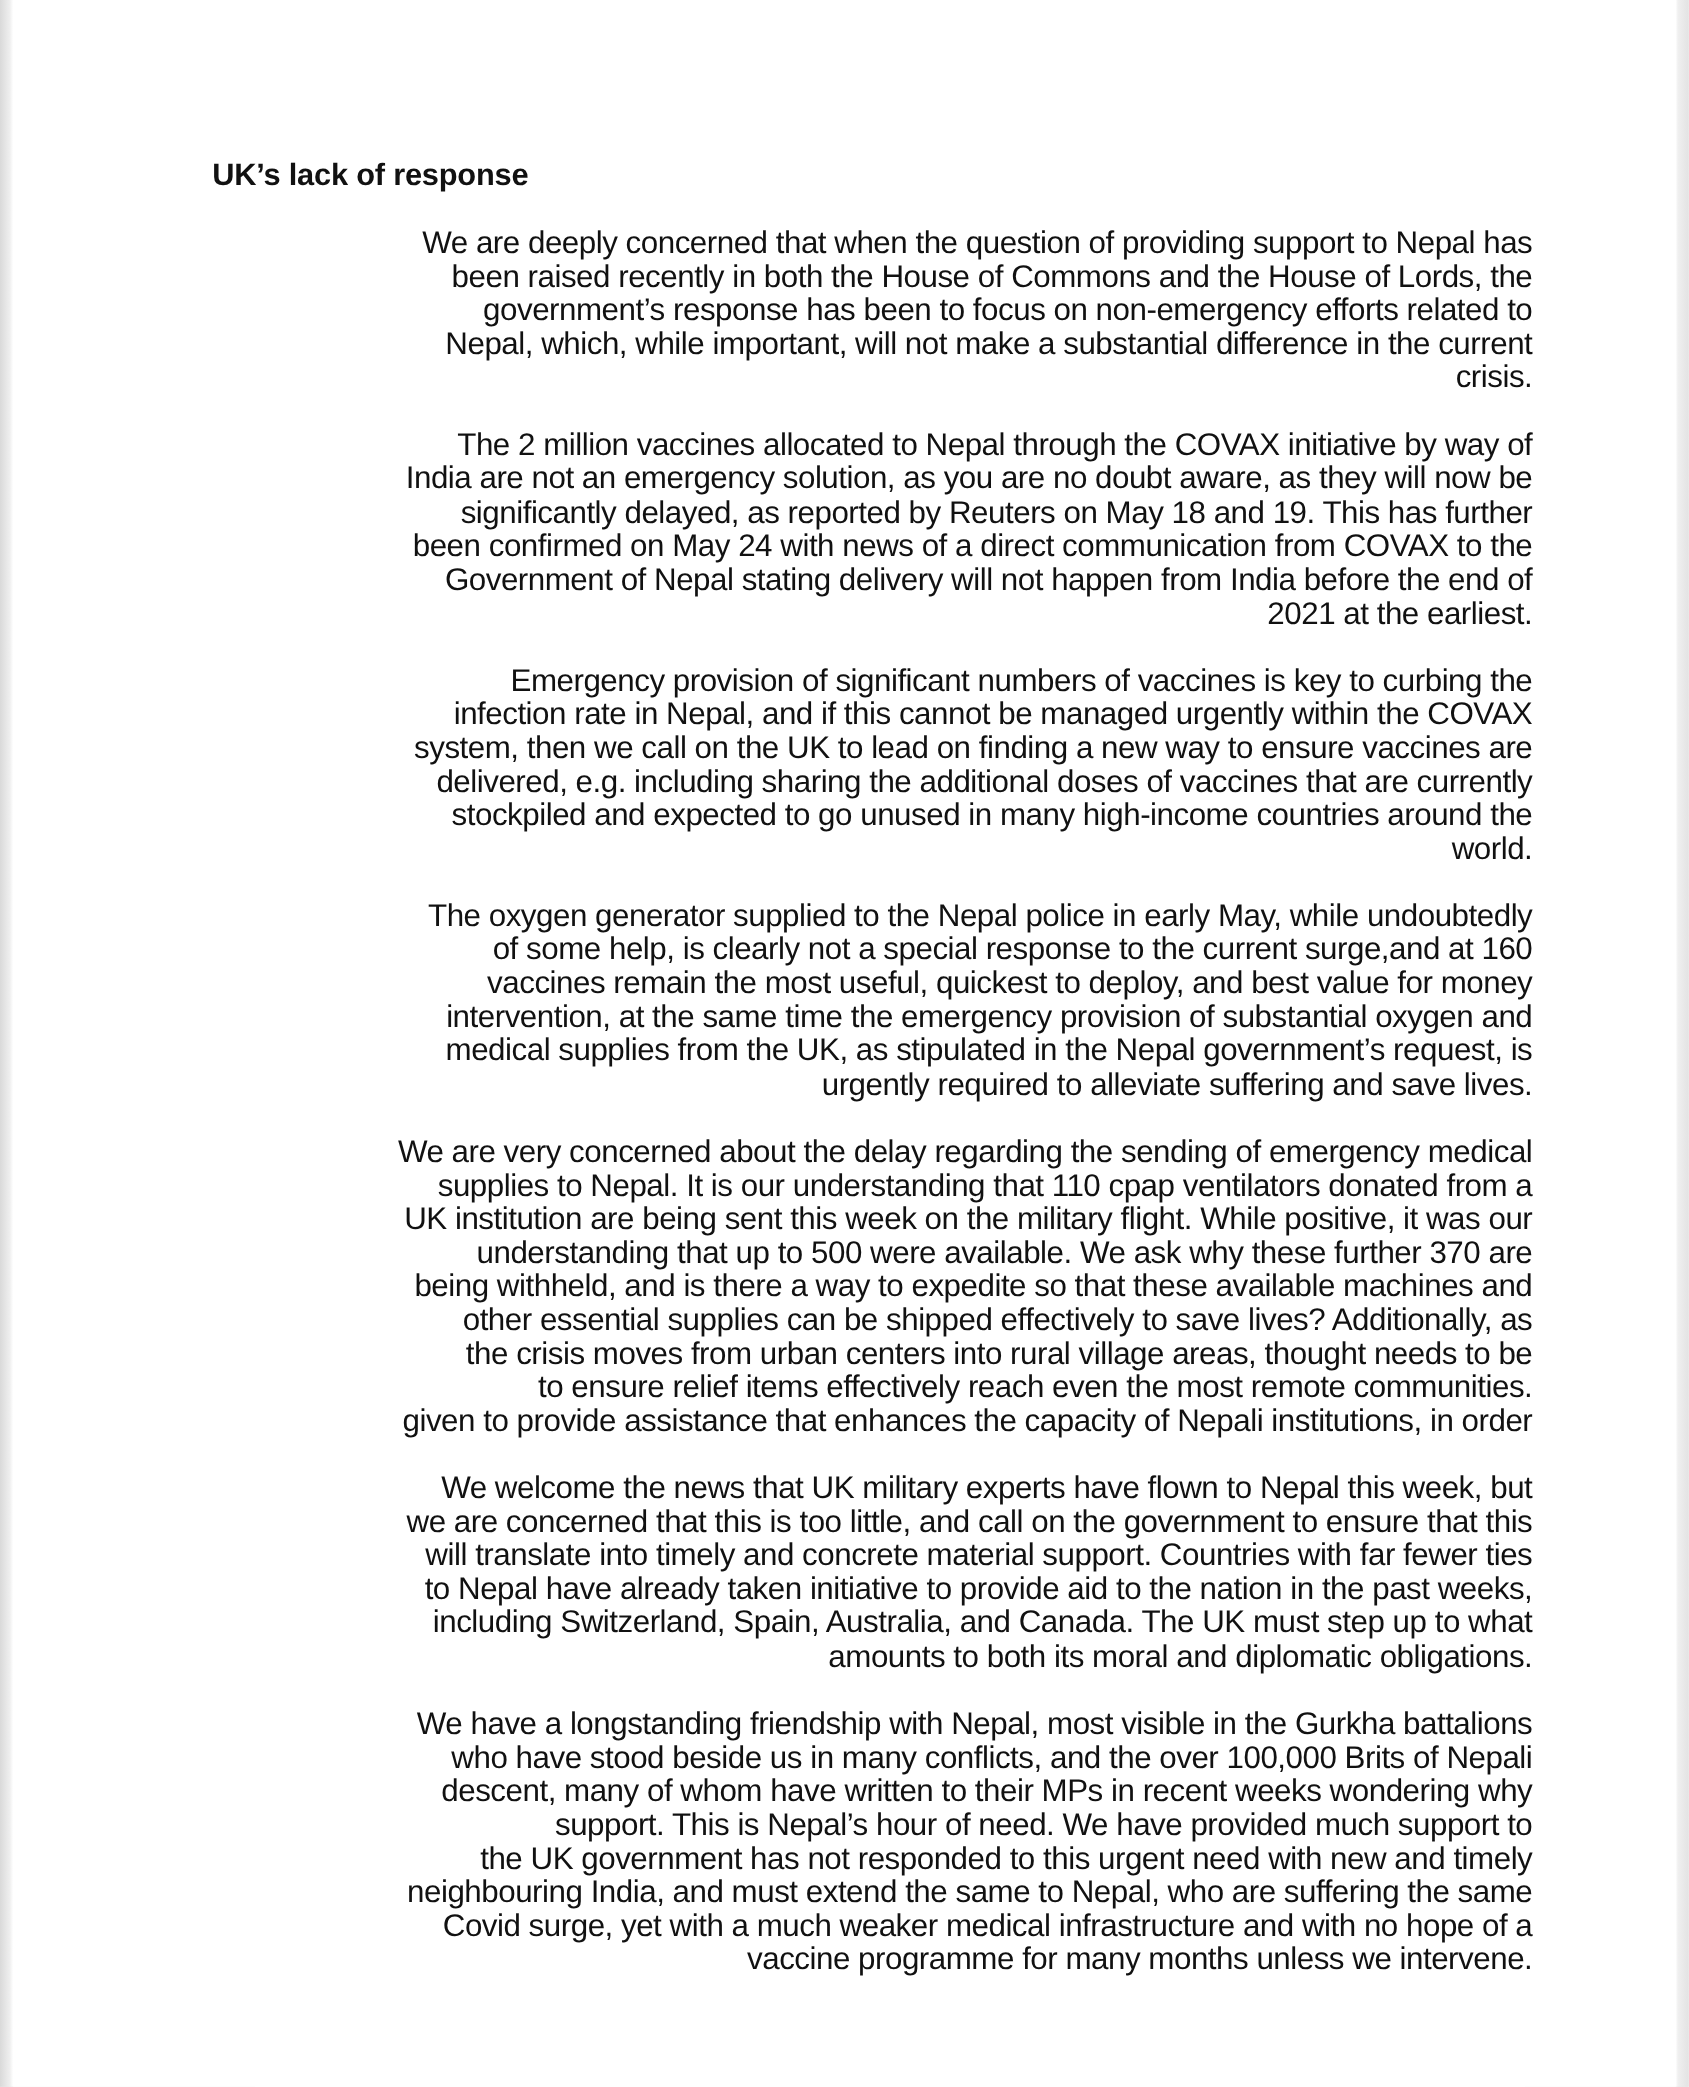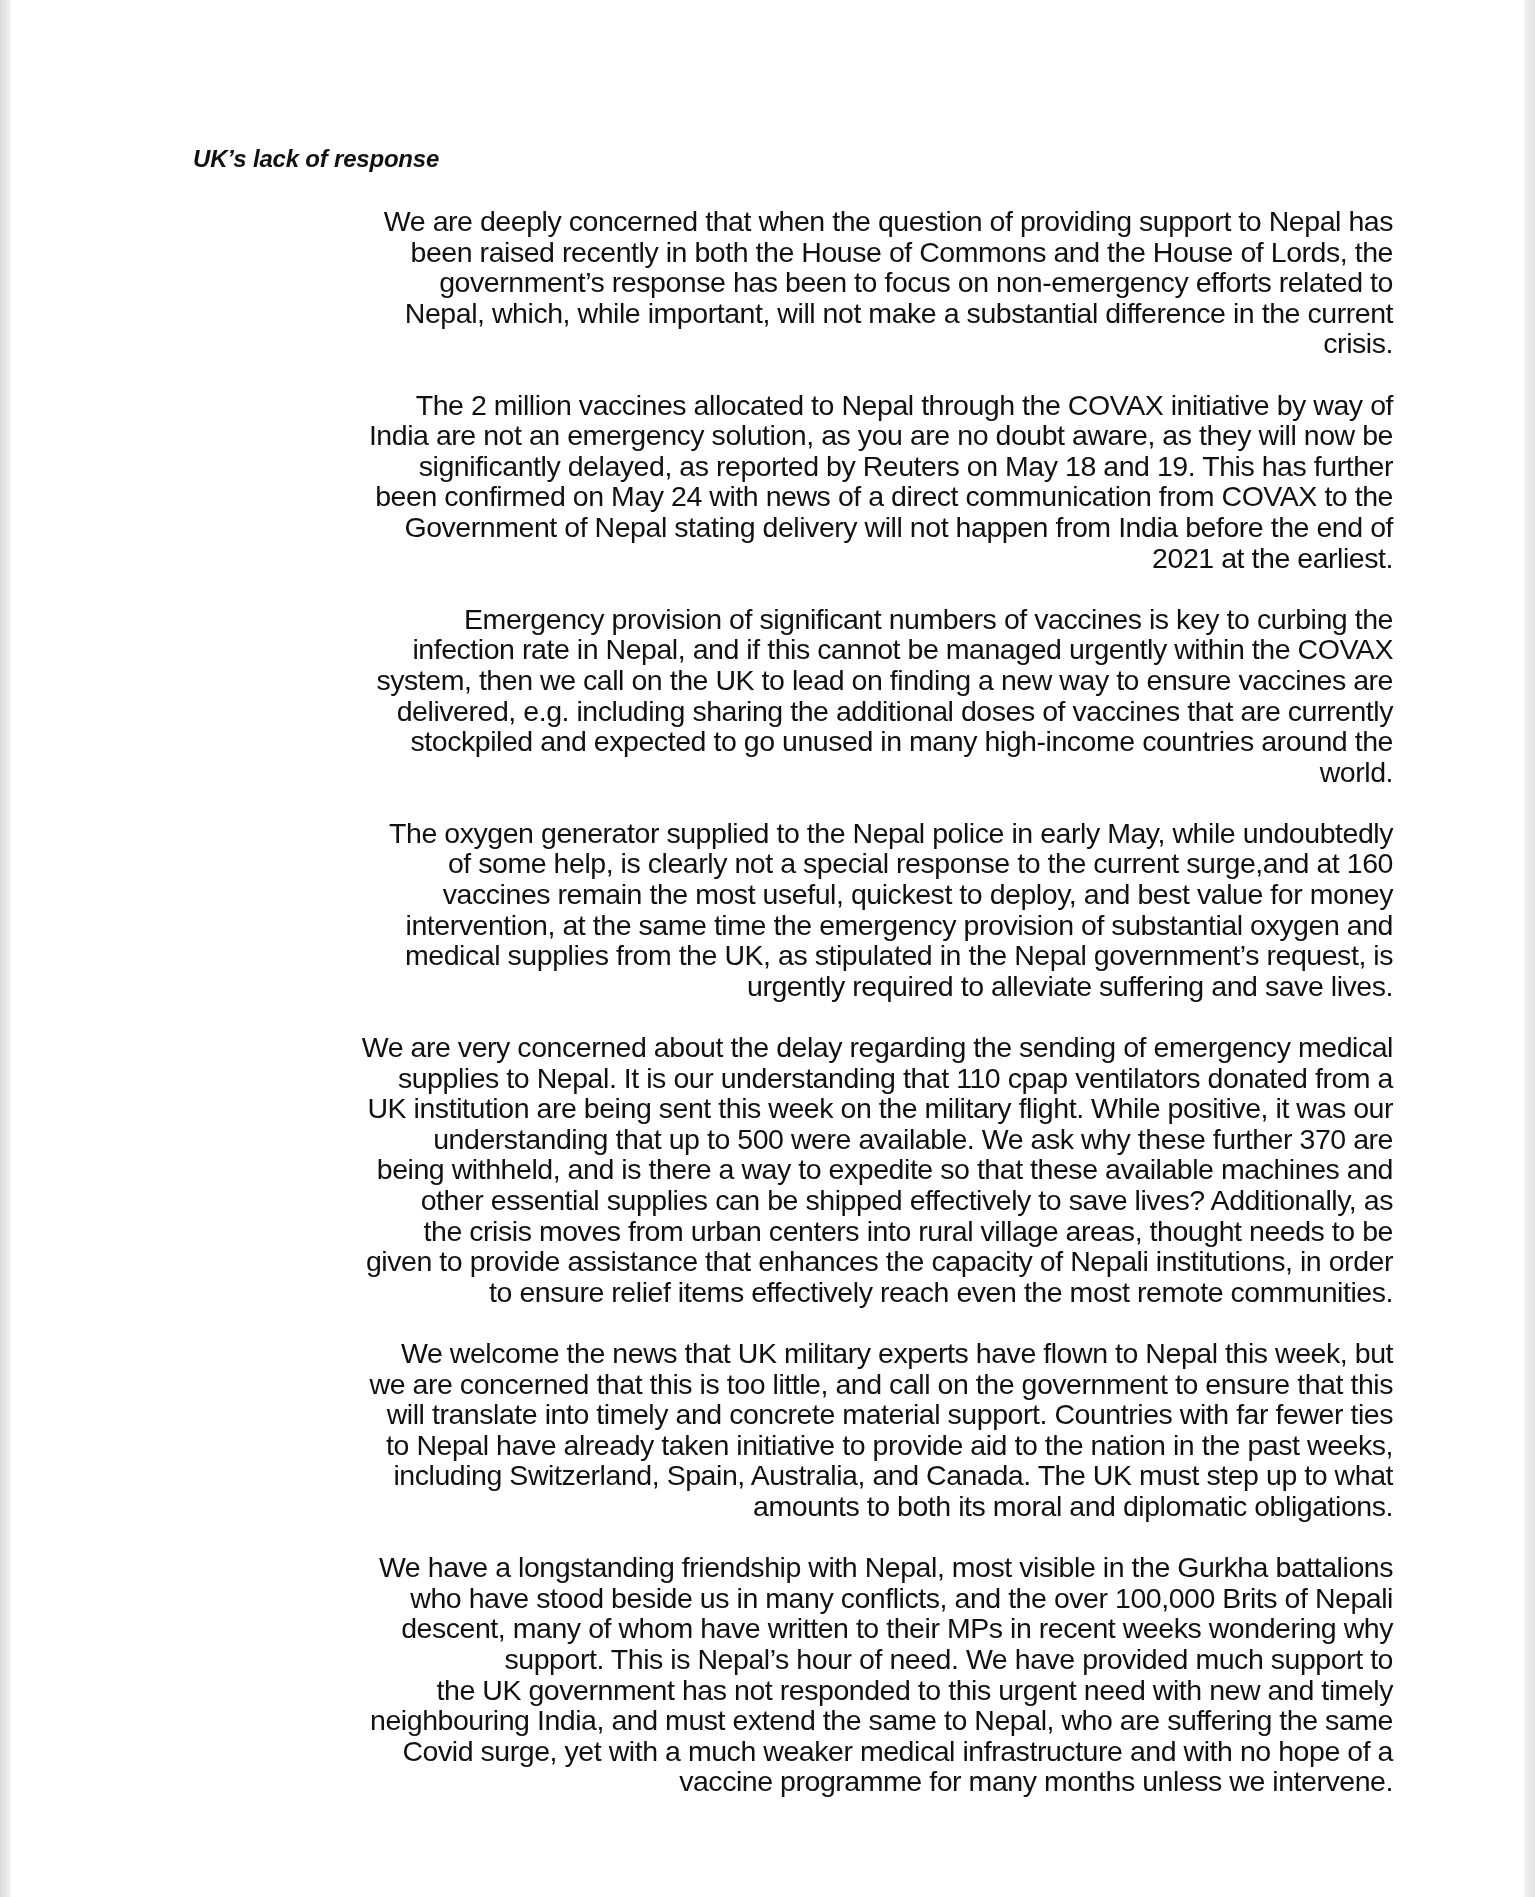--- a/index.html
+++ b/index.html
@@ -26,26 +26,25 @@
     }
     .content {
       position: absolute;
       left: 181px;
       top: 142px;
       width: 1200px;
       color: #111111;
       font-family: "Liberation Sans", sans-serif;
     }
     .heading {
-      font-size: 24px;
+      font-size: 28px;
       font-weight: bold;
       line-height: 34px;
       margin: 0 0 30px 0;
       letter-spacing: -0.2px;
-      font-style: italic;
     }
     .para {
       font-size: 28.5px;
       line-height: 30.6px;
       margin: 0 0 30.6px 0;
       letter-spacing: -0.45px;
       word-spacing: 0px;
     }
     .line {
       display: block;
@@ -93,22 +92,22 @@
             <span class="line">urgently required to alleviate suffering and save lives.</span>
           </div>
           <div class="para">
             <span class="line">We are very concerned about the delay regarding the sending of emergency medical</span>
             <span class="line">supplies to Nepal. It is our understanding that 110 cpap ventilators donated from a</span>
             <span class="line">UK institution are being sent this week on the military flight. While positive, it was our</span>
             <span class="line">understanding that up to 500 were available. We ask why these further 370 are</span>
             <span class="line">being withheld, and is there a way to expedite so that these available machines and</span>
             <span class="line">other essential supplies can be shipped effectively to save lives? Additionally, as</span>
             <span class="line">the crisis moves from urban centers into rural village areas, thought needs to be</span>
+            <span class="line">to ensure relief items effectively reach even the most remote communities.</span>
             <span class="line">given to provide assistance that enhances the capacity of Nepali institutions, in order</span>
-            <span class="line">to ensure relief items effectively reach even the most remote communities.</span>
           </div>
           <div class="para">
             <span class="line">We welcome the news that UK military experts have flown to Nepal this week, but</span>
             <span class="line">we are concerned that this is too little, and call on the government to ensure that this</span>
             <span class="line">will translate into timely and concrete material support. Countries with far fewer ties</span>
             <span class="line">to Nepal have already taken initiative to provide aid to the nation in the past weeks,</span>
             <span class="line">including Switzerland, Spain, Australia, and Canada. The UK must step up to what</span>
             <span class="line">amounts to both its moral and diplomatic obligations.</span>
           </div>
           <div class="para">

